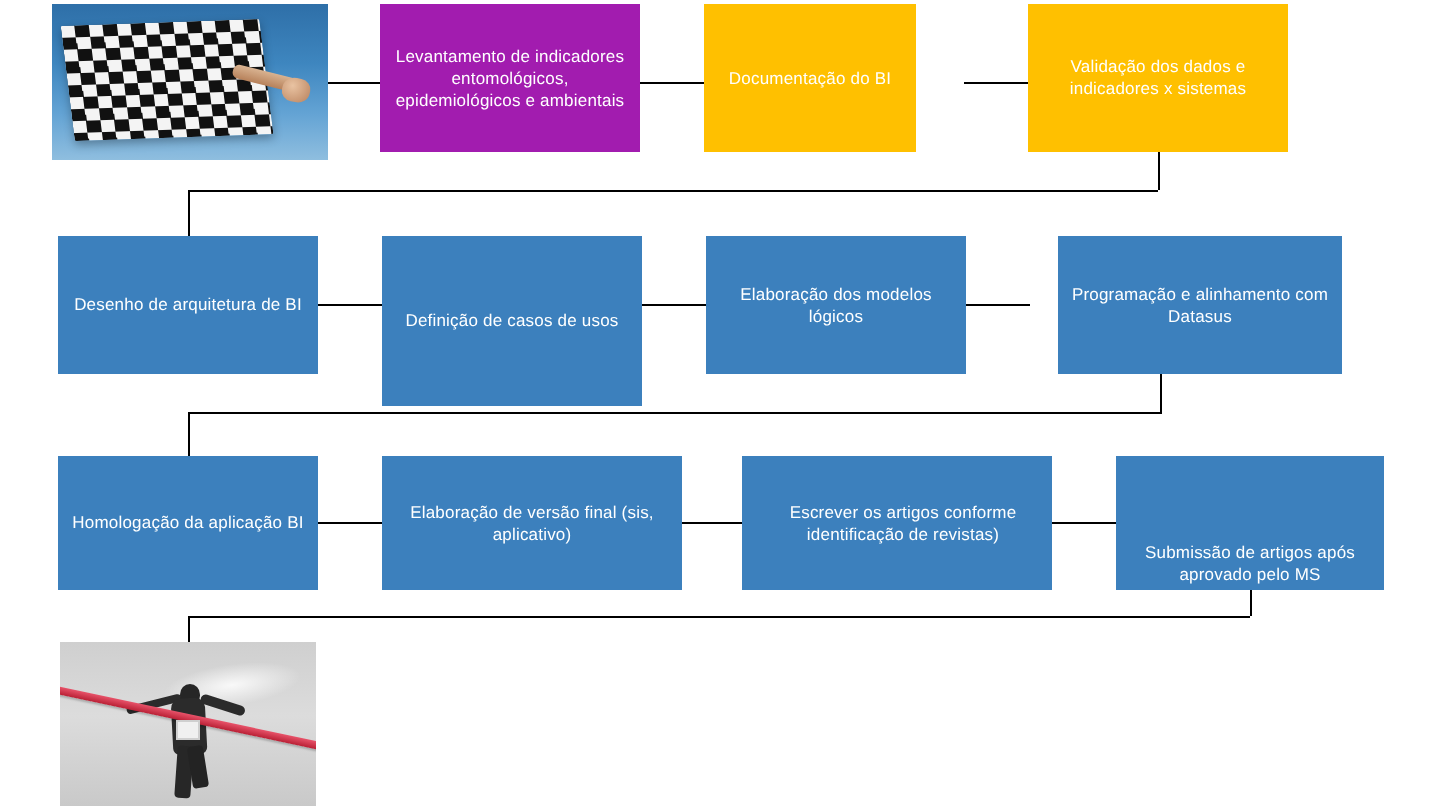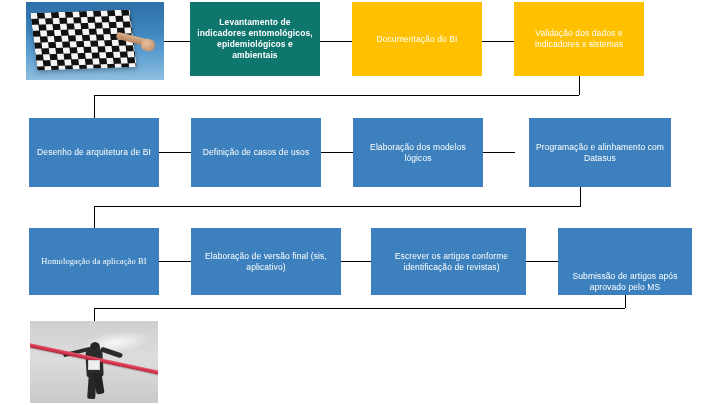--- a/index.html
+++ b/index.html
@@ -17,21 +17,21 @@
     text-align:center;
     color:#ffffff;
     font-size:8.5px;
     line-height:11px;
     padding:2px 5px;
     box-sizing:border-box;
     letter-spacing:0.1px;
     user-select:none;
   }
   .node span{display:block;width:100%;}
-  .green {background:#0f766e;font-weight:bold;}
+  .green {background:#a21caf;}
   .yellow{background:#FFC000;}
   .blue  {background:#3C80BD;}
 
   .conn-h{position:absolute;height:0;border-top:1px solid #000000;}
   .conn-v{position:absolute;width:0;border-left:1px solid #000000;}
 
   
   .photo{position:absolute;overflow:hidden;}
   .flag-sky{
     position:absolute;left:0;top:0;width:100%;height:100%;
@@ -115,61 +115,61 @@
   </div>
 
   <div class="conn-h" style="left:164px;top:41px;width:26px;"></div>
 
   <div class="node green" style="left:190px;top:2px;width:130px;height:74px;">
     <span>Levantamento de indicadores entomológicos, epidemiológicos e ambientais</span>
   </div>
 
   <div class="conn-h" style="left:320px;top:41px;width:32px;"></div>
 
-  <div class="node yellow" style="left:352px;top:2px;width:130px;height:74px;">
+  <div class="node yellow" style="left:352px;top:2px;width:106px;height:74px;">
     <span>Documentação do BI</span>
   </div>
 
   <div class="conn-h" style="left:482px;top:41px;width:32px;"></div>
 
   <div class="node yellow" style="left:514px;top:2px;width:130px;height:74px;justify-content:center;">
     <span>Validação dos dados e indicadores x sistemas</span>
   </div>
 
   <div class="conn-v" style="left:579px;top:76px;height:19px;"></div>
   <div class="conn-h" style="left:94px;top:95px;width:485px;"></div>
   <div class="conn-v" style="left:94px;top:95px;height:23px;"></div>
 
   <div class="node blue" style="left:29px;top:118px;width:130px;height:69px;">
     <span>Desenho de arquitetura de BI</span>
   </div>
 
   <div class="conn-h" style="left:159px;top:152px;width:32px;"></div>
 
-  <div class="node blue" style="left:191px;top:118px;width:130px;height:69px;">
+  <div class="node blue" style="left:191px;top:118px;width:130px;height:85px;">
     <span>Definição de casos de usos</span>
   </div>
 
   <div class="conn-h" style="left:321px;top:152px;width:32px;"></div>
 
   <div class="node blue" style="left:353px;top:118px;width:130px;height:69px;">
     <span>Elaboração dos modelos lógicos</span>
   </div>
 
   <div class="conn-h" style="left:483px;top:152px;width:32px;"></div>
 
   <div class="node blue" style="left:529px;top:118px;width:142px;height:69px;">
     <span>Programação e alinhamento com Datasus</span>
   </div>
 
   <div class="conn-v" style="left:580px;top:187px;height:19px;"></div>
   <div class="conn-h" style="left:94px;top:206px;width:487px;"></div>
   <div class="conn-v" style="left:94px;top:206px;height:22px;"></div>
 
-  <div class="node blue" style="left:29px;top:228px;width:130px;height:67px;font-family:Liberation Serif, serif;">
+  <div class="node blue" style="left:29px;top:228px;width:130px;height:67px;">
     <span>Homologação  da aplicação BI</span>
   </div>
 
   <div class="conn-h" style="left:159px;top:261px;width:32px;"></div>
 
   <div class="node blue" style="left:191px;top:228px;width:150px;height:67px;">
     <span>Elaboração de versão final (sis, aplicativo)</span>
   </div>
 
   <div class="conn-h" style="left:341px;top:261px;width:30px;"></div>

